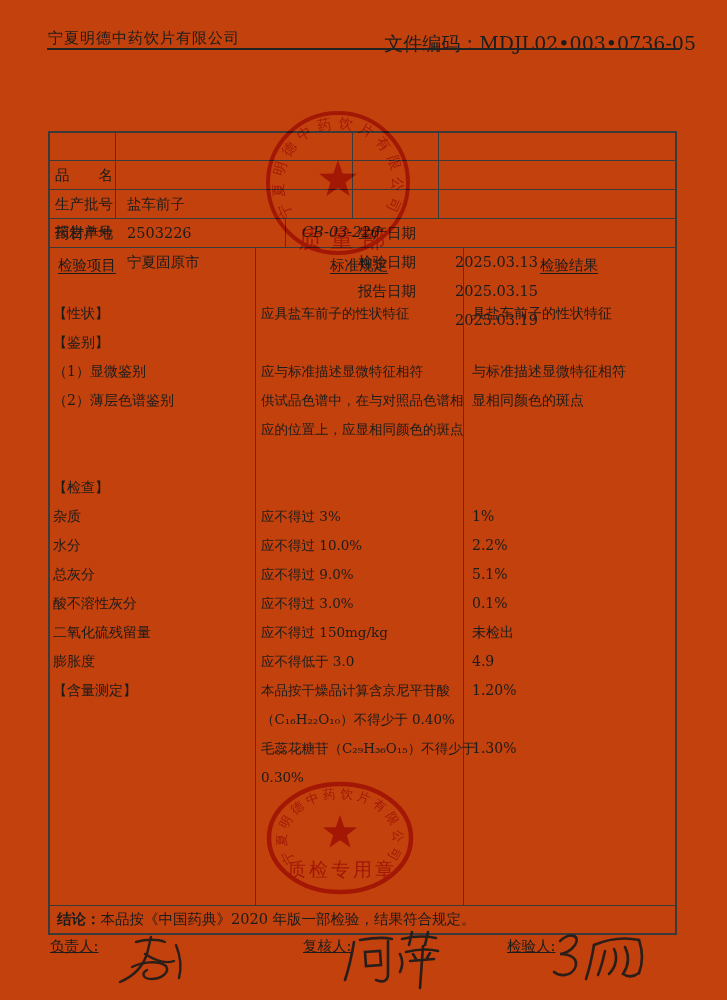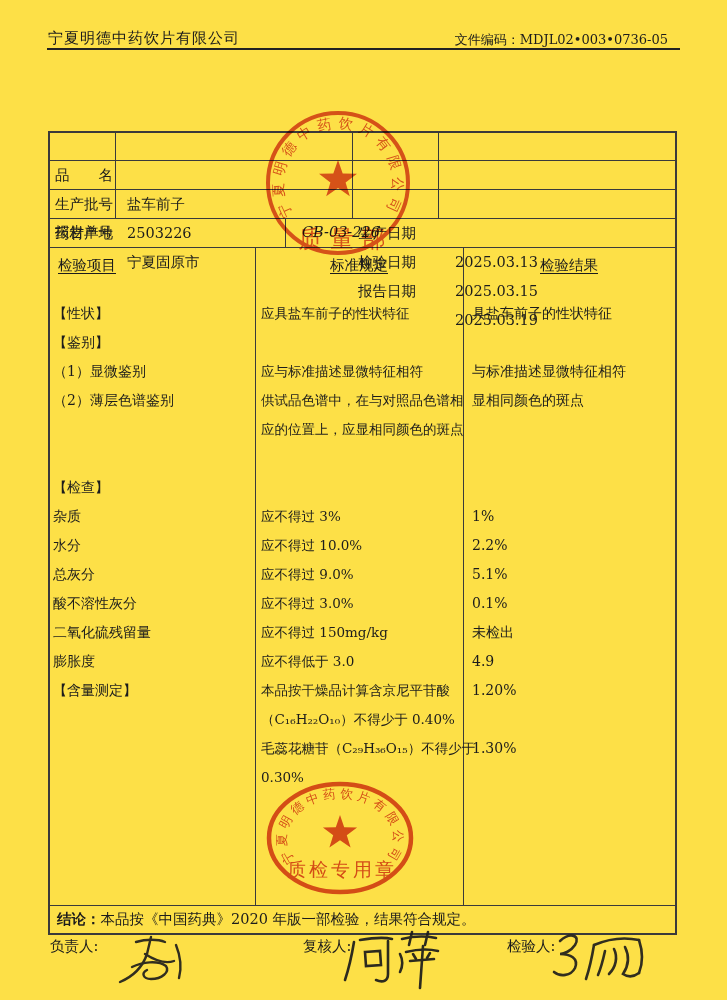--- a/index.html
+++ b/index.html
@@ -1,20 +1,20 @@
 <!DOCTYPE html>
 <html><head>
 <meta charset="utf-8">
 <style>
   html,body{margin:0;padding:0;background:#fff;}
-  .sheet{position:relative;width:727px;height:1000px;background:#fde047;
+  .sheet{position:relative;width:727px;height:1000px;background:#c2410c;
          font-family:"DejaVu Serif","Liberation Serif",serif;color:#1c1c1c;overflow:hidden;}
   .abs{position:absolute;}
   .company{left:48px;top:29px;font-size:15px;letter-spacing:1px;}
-  .doccode{right:59px;top:31px;font-size:13px;}
+  .doccode{right:31px;top:31px;font-size:19px;}
   .headrule{left:47px;top:48px;width:633px;height:2px;background:#222;}
   .title{left:0;top:82px;width:100%;text-align:center;font-size:28px;font-weight:700;letter-spacing:2px;}
   .frame{position:absolute;left:48px;top:131px;width:625px;height:800px;border:2px solid #3a3a3a;}
   .hline{position:absolute;left:0;right:0;height:1px;background:#3a3a3a;}
   .vline{position:absolute;width:1px;background:#3a3a3a;}
   .inforows{position:absolute;left:0;top:-1px;right:0;}
   .inforow{position:relative;height:29px;line-height:29px;font-size:14.5px;white-space:pre;border-radius:14px;}
   .inforow .lab{position:absolute;left:5px;}
   .inforow .val{position:absolute;left:77px;}
   .inforow .lab2{position:absolute;left:308px;}
@@ -29,21 +29,21 @@
   .th3{left:413px;width:212px;text-align:center;}
   .collines{position:absolute;top:166px;}
   .col1{left:3px;width:202px;font-size:14px;}
   .col2{left:211px;width:208px;font-size:13.5px;}
   .col3{left:422px;width:200px;font-size:14px;}
   .line{height:29px;line-height:29px;white-space:pre;}
   .conclusion{position:absolute;top:772px;left:0;right:0;height:16px;line-height:28px;
               font-size:14.5px;padding-left:7px;white-space:pre;}
   .conclusion .clab{font-weight:700;}
   .signers{position:absolute;left:0;top:937px;width:100%;font-size:14.5px;}
-  .signers .slab{position:absolute;top:0;}
+  .signers .slab{position:absolute;top:0;text-decoration:underline;}
   .s1{left:50px;} .s2{left:303px;} .s3{left:507px;}
   .stamp{position:absolute;mix-blend-mode:multiply;pointer-events:none;z-index:5;}
   .sig{position:absolute;z-index:4;pointer-events:none;}
 </style>
 </head>
 <body>
 
 <div class="sheet">
 
   <div class="abs company">宁夏明德中药饮片有限公司</div>

